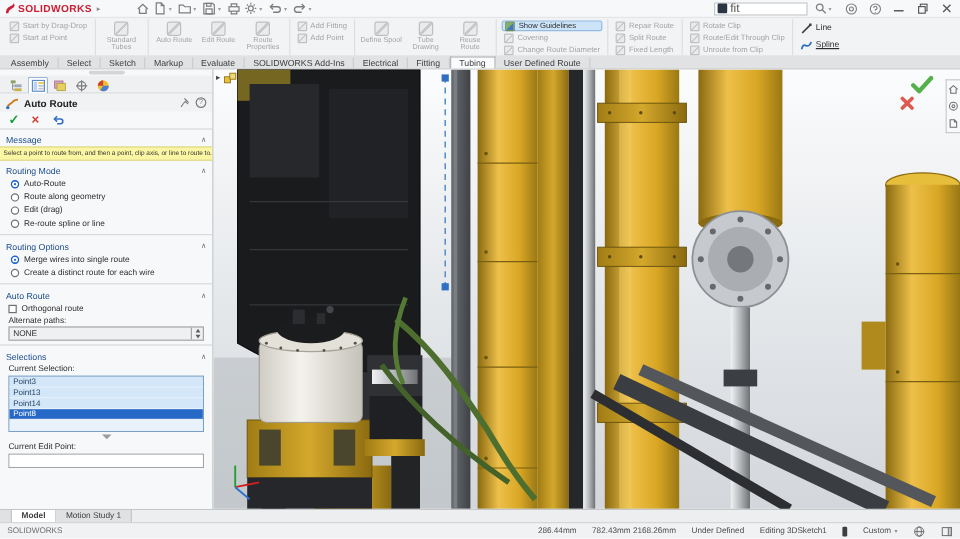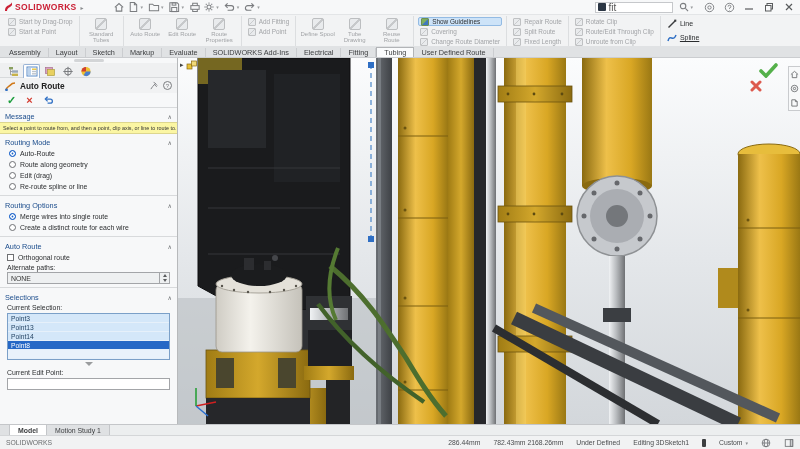--- a/index.html
+++ b/index.html
@@ -360,21 +360,21 @@
             <path d="M1,8 C3,0 6,10 9,2" stroke="#2f6fc4" fill="none" stroke-width="1.5"></path>
           </svg>
         <span class="lbl u">Spline</span>
         </div>
     </div>
   </div>
 </div>
 
 <div class="cmdtabs">
   <span class="ctab">Assembly</span>
-  <span class="ctab">Layout</span>
+  <span class="ctab">Select</span>
   <span class="ctab">Sketch</span>
   <span class="ctab">Markup</span>
   <span class="ctab">Evaluate</span>
   <span class="ctab">SOLIDWORKS Add-Ins</span>
   <span class="ctab">Electrical</span>
   <span class="ctab">Fitting</span>
   <span class="ctab active">Tubing</span>
   <span class="ctab">User Defined Route</span>
 </div>
 

